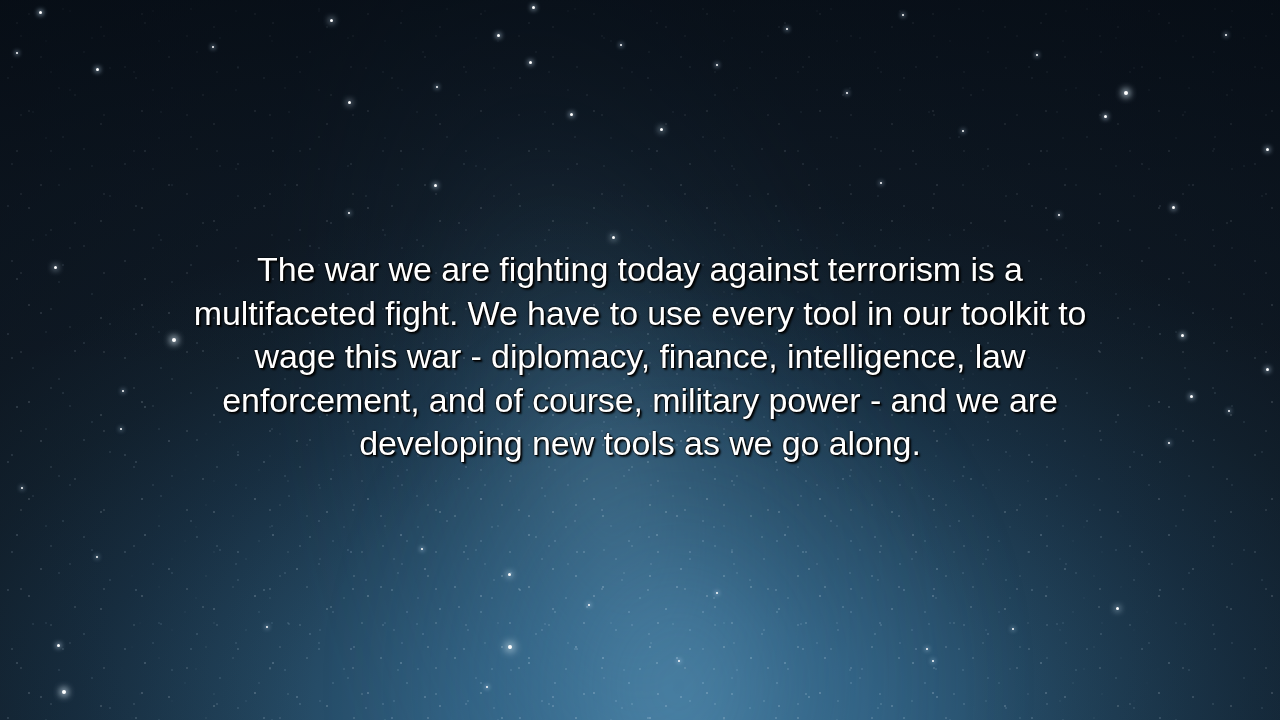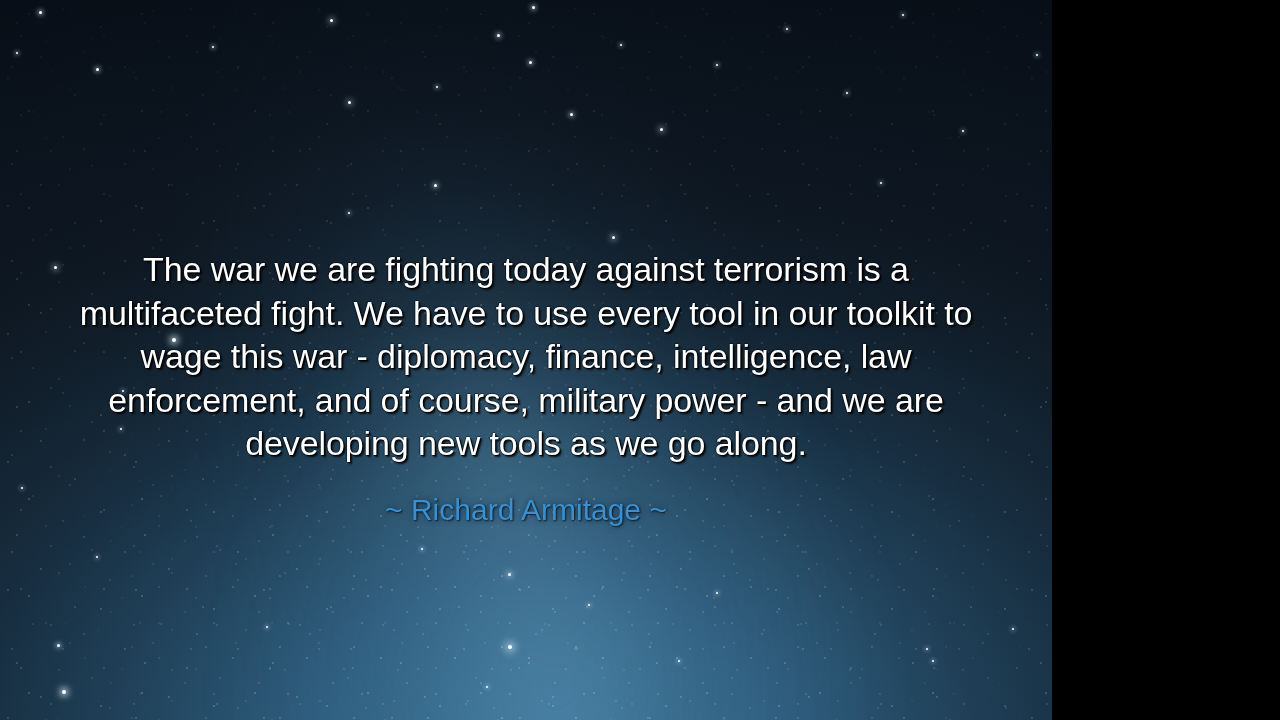--- a/index.html
+++ b/index.html
@@ -7,21 +7,21 @@
     margin: 0;
     padding: 0;
     background: #000;
   }
   body {
     font-family: "Liberation Sans", sans-serif;
   }
 
   #stage {
     position: relative;
-    width: 1052px;
+    width: 1280px;
     height: 720px;
     overflow: hidden;
     background: #0f172a;
   }
 
   
   .sky-base {
     position: absolute;
     inset: 0;
     background:
@@ -228,16 +228,15 @@
   <div class="star" style="left:348px; top:212px; width:2px; height:2px; box-shadow:0 0 4px 1px rgba(190,220,245,.6);"></div>
   <div class="star" style="left:880px; top:182px; width:2px; height:2px; box-shadow:0 0 4px 1px rgba(190,220,245,.6);"></div>
   <div class="star" style="left:1058px;top:214px; width:2px; height:2px; box-shadow:0 0 4px 1px rgba(190,220,245,.6);"></div>
 
   <div class="quote-block">
     <p class="quote-text">The war we are fighting today against terrorism is a
 multifaceted fight. We have to use every tool in our toolkit to
 wage this war - diplomacy, finance, intelligence, law
 enforcement, and of course, military power - and we are
 developing new tools as we go along.</p>
-    <p class="attribution">~ Richard Armitage ~</p>
   </div>
 
 </div>
 
 </body></html>

